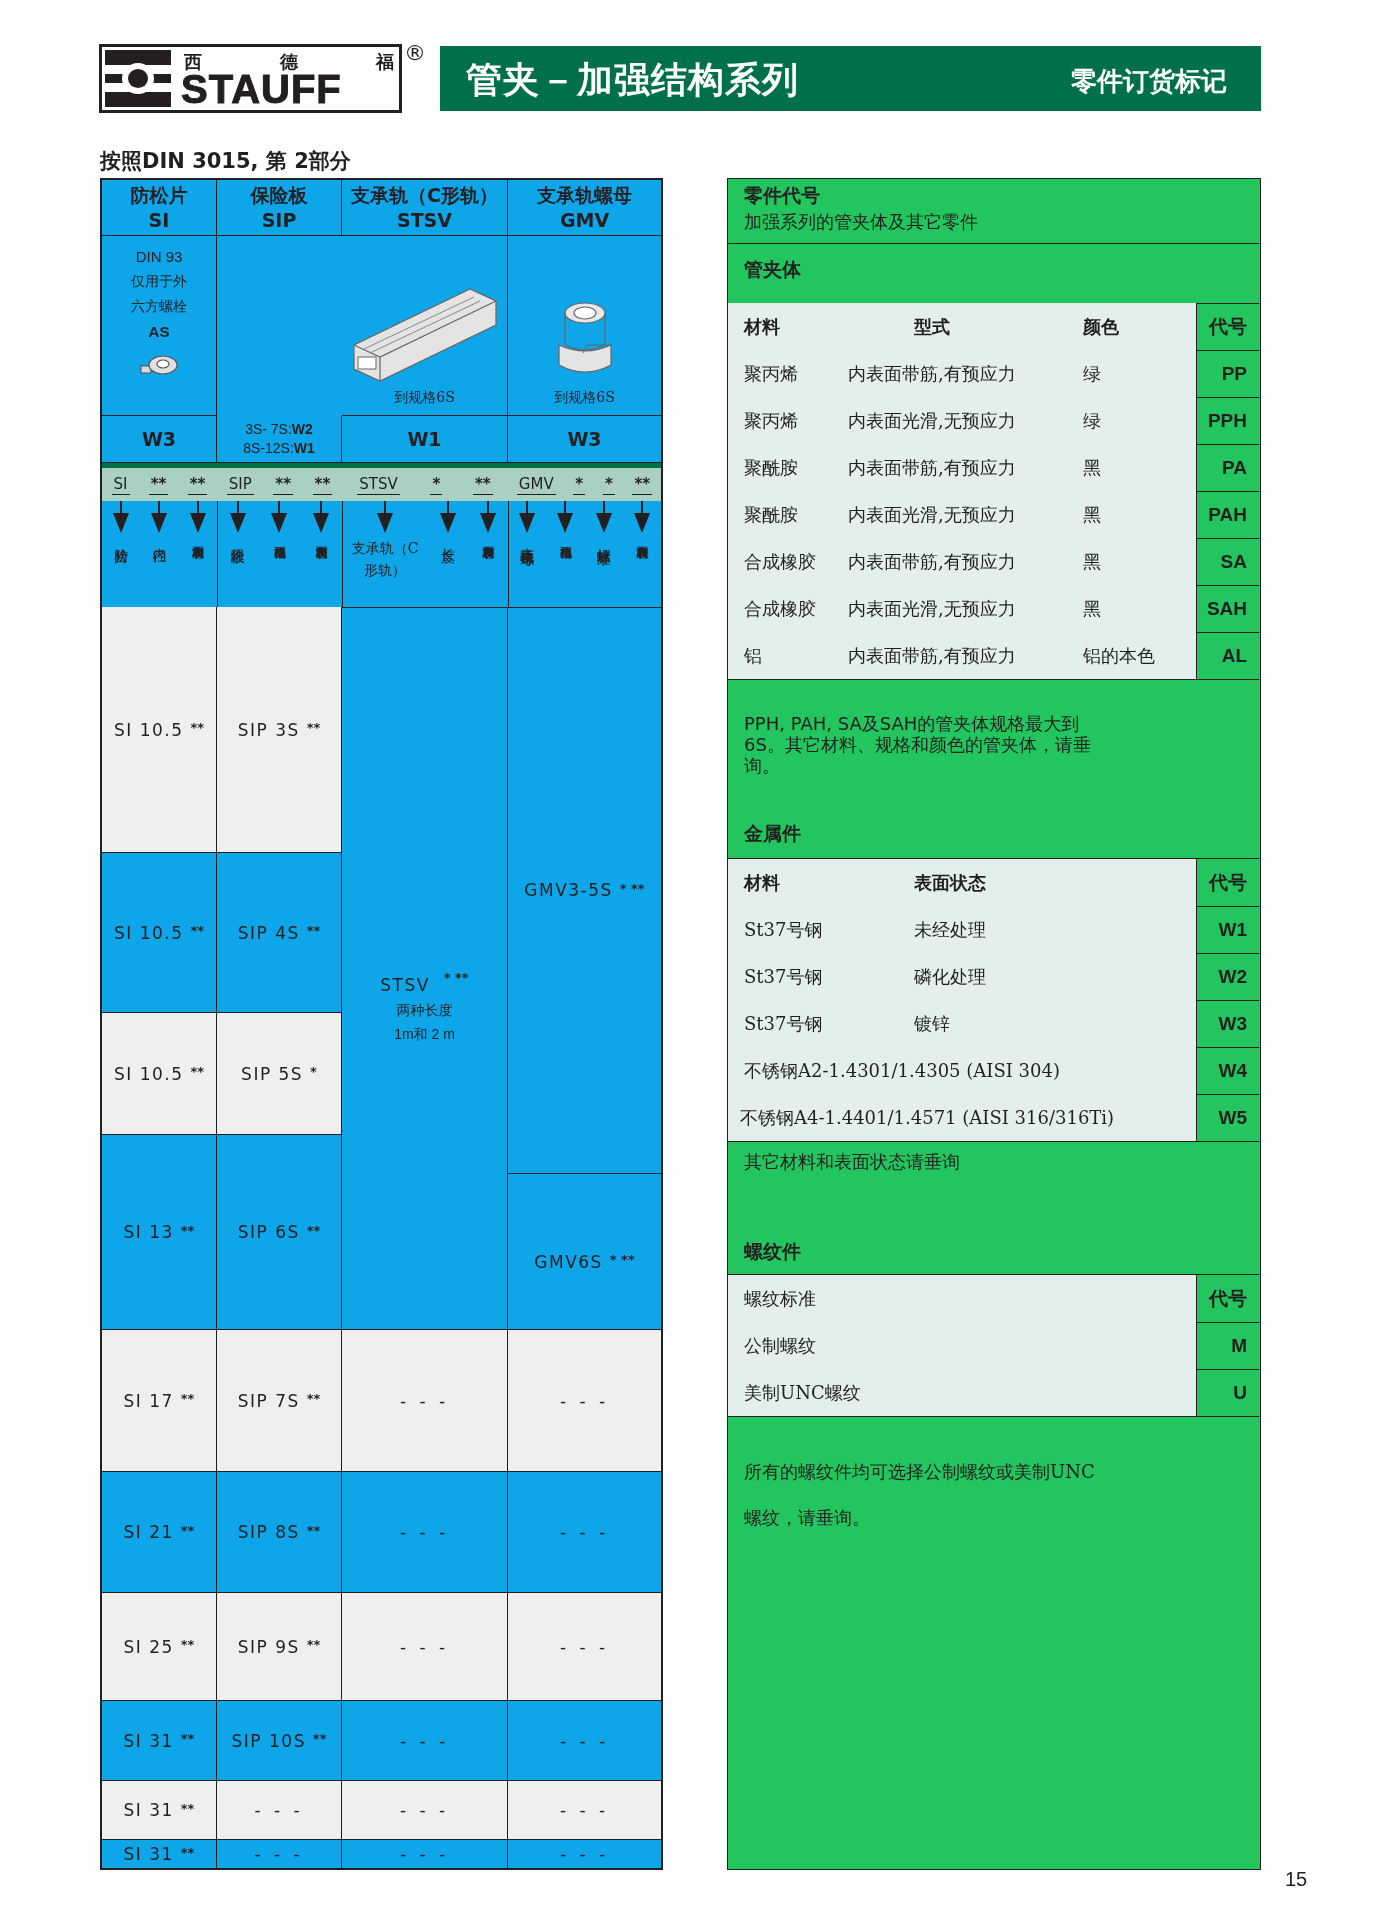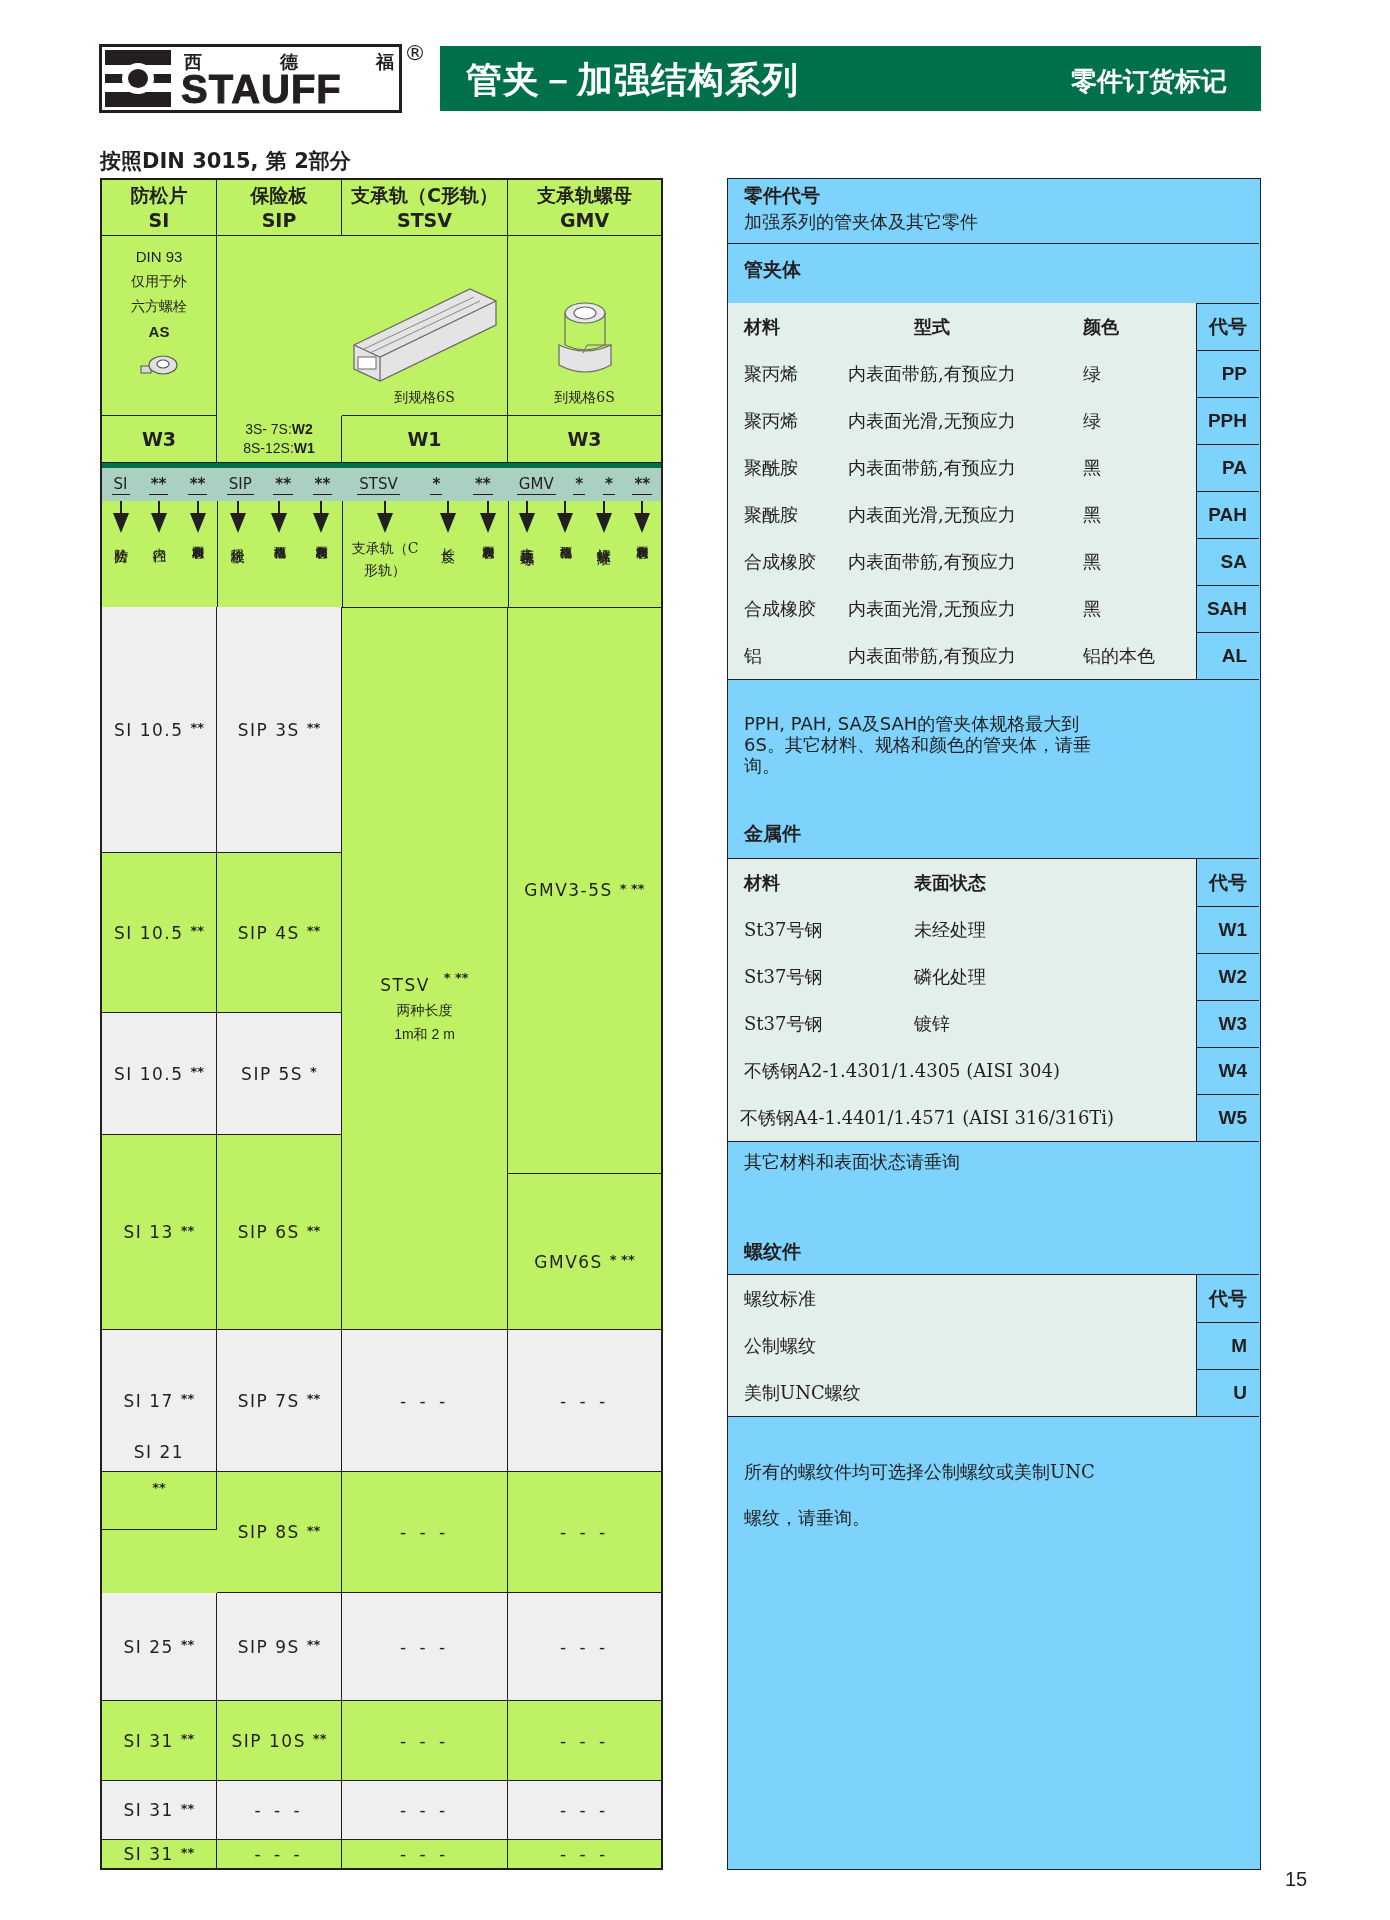--- a/index.html
+++ b/index.html
@@ -12,40 +12,40 @@
   .logo-mark .circ{position:absolute;left:17px;top:13px;width:32px;height:31px;border-radius:50%;background:#fff;}
   .logo-mark .circ2{position:absolute;left:23px;top:19px;width:20px;height:19px;border-radius:50%;background:#231f20;}
   .logo-cn{position:absolute;left:82px;top:3px;width:210px;display:flex;justify-content:space-between;font-size:18px;font-weight:bold;}
   .logo-en{position:absolute;left:79px;top:22px;font-family:"Liberation Sans",sans-serif;font-weight:bold;font-size:40px;letter-spacing:1px;line-height:40px;-webkit-text-stroke:1px #231f20;}
   .logo-r{left:404px;top:40px;font-size:22px;}
   .banner{left:440px;top:46px;width:821px;height:65px;background:#00704a;color:#fff;}
   .banner-title{position:absolute;left:26px;top:10px;font-size:36px;font-weight:bold;letter-spacing:1px;}
   .banner-sub{position:absolute;right:34px;top:18px;font-size:26px;font-weight:bold;}
   .subtitle{left:100px;top:147px;font-size:21px;font-weight:bold;}
   
-  .lt{left:100px;top:178px;width:563px;height:1692px;border:2px solid #231f20;background:#bef264;text-decoration:underline;}
+  .lt{left:100px;top:178px;width:563px;height:1692px;border:2px solid #231f20;background:#0ea5e9;text-decoration:underline;}
   .cell{position:absolute;box-sizing:border-box;display:flex;align-items:center;justify-content:center;text-align:center;border-right:1.5px solid #231f20;border-bottom:1.5px solid #231f20;}
   .hdr{flex-direction:column;font-weight:bold;font-size:19px;line-height:25px;}
   .gray{background:#efefef;}
   .code{font-family:"DejaVu Sans",sans-serif;font-size:17px;letter-spacing:1.5px;}
   .code sup{font-size:13px;font-weight:bold;letter-spacing:0;position:relative;top:-2px;}
   .dash{font-size:17px;letter-spacing:4px;}
   .green-line{position:absolute;left:0;top:283px;width:559px;height:5px;background:#00704a;}
   .band{position:absolute;top:288px;height:33px;background:#a9d0c0;border-right:1.5px solid #231f20;display:flex;align-items:center;justify-content:space-around;font-size:15px;}
   .band span{border-bottom:1.5px solid #231f20;padding:0 2px 1px;}
   .band .star{font-weight:bold;font-style:italic;}
   .legend{position:absolute;top:321px;height:106px;border-right:1.5px solid #231f20;border-bottom:1.5px solid #231f20;display:flex;justify-content:space-around;}
   .legcol{display:flex;flex-direction:column;align-items:center;width:24px;}
   .arrow{width:0;height:0;border-left:8px solid transparent;border-right:8px solid transparent;border-top:20px solid #231f20;position:relative;margin-top:12px;}
   .arrow:before{content:"";position:absolute;left:-1px;top:-32px;width:2px;height:14px;background:#231f20;}
   .vtext{writing-mode:vertical-rl;font-family:"DejaVu Serif",serif;font-size:14px;line-height:15px;margin-top:4px;letter-spacing:1px;}
   .vtext.sm{font-size:12px;letter-spacing:0;}
   .htext{font-family:"DejaVu Serif",serif;font-size:14px;line-height:22px;margin-top:4px;text-align:center;}
   
-  .rp{left:727px;top:178px;width:534px;height:1692px;background:#7dd3fc;border:1.5px solid #231f20;}
+  .rp{left:727px;top:178px;width:534px;height:1692px;background:#22c55e;border:1.5px solid #231f20;}
   .sec{position:absolute;left:0;width:531px;border-bottom:1.5px solid #231f20;}
   .row{position:absolute;left:0;width:531px;height:47px;border-bottom:1.5px solid #231f20;display:flex;}
   .row .main{background:#e3efea;flex:0 0 447px;border-right:1.5px solid #231f20;position:relative;font-family:"DejaVu Serif",serif;font-size:18px;padding-left:21px;}
   .row .cd{flex:1;display:flex;align-items:center;justify-content:flex-end;padding-right:12px;font-weight:bold;font-size:19px;font-family:"Liberation Sans",sans-serif;}
   .row .main span{position:absolute;top:12px;white-space:nowrap;}
   .row.h .main span{font-weight:bold;font-family:"DejaVu Sans",sans-serif;}
   .row.h .cd{justify-content:center;padding-right:0;font-family:"DejaVu Sans",sans-serif;}
   .rtitle{position:absolute;left:16px;font-weight:bold;font-size:19px;}
   .rtext{position:absolute;left:16px;font-family:"DejaVu Serif",serif;font-size:18px;line-height:21px;}
   .pageno{left:1285px;top:1868px;font-family:"Liberation Sans",sans-serif;font-size:20px;}
@@ -239,21 +239,21 @@
     <div style="font-family:'Liberation Sans',sans-serif;font-size:14px;margin-top:6px;">1m和 2 m</div>
   </div>
   <div class="cell code" style="left:406px;top:427px;width:153px;height:567px;border-right:none;"><span>GMV3-5S</span>&nbsp;<sup>* **</sup></div>
   <div class="cell code" style="left:406px;top:994px;width:153px;height:156px;border-right:none;padding-top:20px;"><span>GMV6S</span>&nbsp;<sup>* **</sup></div>
 
   <div class="cell gray code" style="left:0;top:1150px;width:115px;height:142px;"><span>SI 17</span>&nbsp;<sup>**</sup></div>
   <div class="cell gray code" style="left:115px;top:1150px;width:125px;height:142px;"><span>SIP 7S</span>&nbsp;<sup>**</sup></div>
   <div class="cell gray dash" style="left:240px;top:1150px;width:166px;height:142px;">- - -</div>
   <div class="cell gray dash" style="left:406px;top:1150px;width:153px;height:142px;border-right:none;">- - -</div>
 
-  <div class="cell code" style="left:0;top:1229px;width:115px;height:121px;flex-direction:column;"><span>SI 21</span>&nbsp;<sup>**</sup></div>
+  <div class="cell code" style="left:0;top:1292px;width:115px;height:121px;"><span>SI 21</span>&nbsp;<sup>**</sup></div>
   <div class="cell code" style="left:115px;top:1292px;width:125px;height:121px;"><span>SIP 8S</span>&nbsp;<sup>**</sup></div>
   <div class="cell dash" style="left:240px;top:1292px;width:166px;height:121px;">- - -</div>
   <div class="cell dash" style="left:406px;top:1292px;width:153px;height:121px;border-right:none;">- - -</div>
 
   <div class="cell gray code" style="left:0;top:1413px;width:115px;height:108px;"><span>SI 25</span>&nbsp;<sup>**</sup></div>
   <div class="cell gray code" style="left:115px;top:1413px;width:125px;height:108px;"><span>SIP 9S</span>&nbsp;<sup>**</sup></div>
   <div class="cell gray dash" style="left:240px;top:1413px;width:166px;height:108px;">- - -</div>
   <div class="cell gray dash" style="left:406px;top:1413px;width:153px;height:108px;border-right:none;">- - -</div>
 
   <div class="cell code" style="left:0;top:1521px;width:115px;height:80px;"><span>SI 31</span>&nbsp;<sup>**</sup></div>

